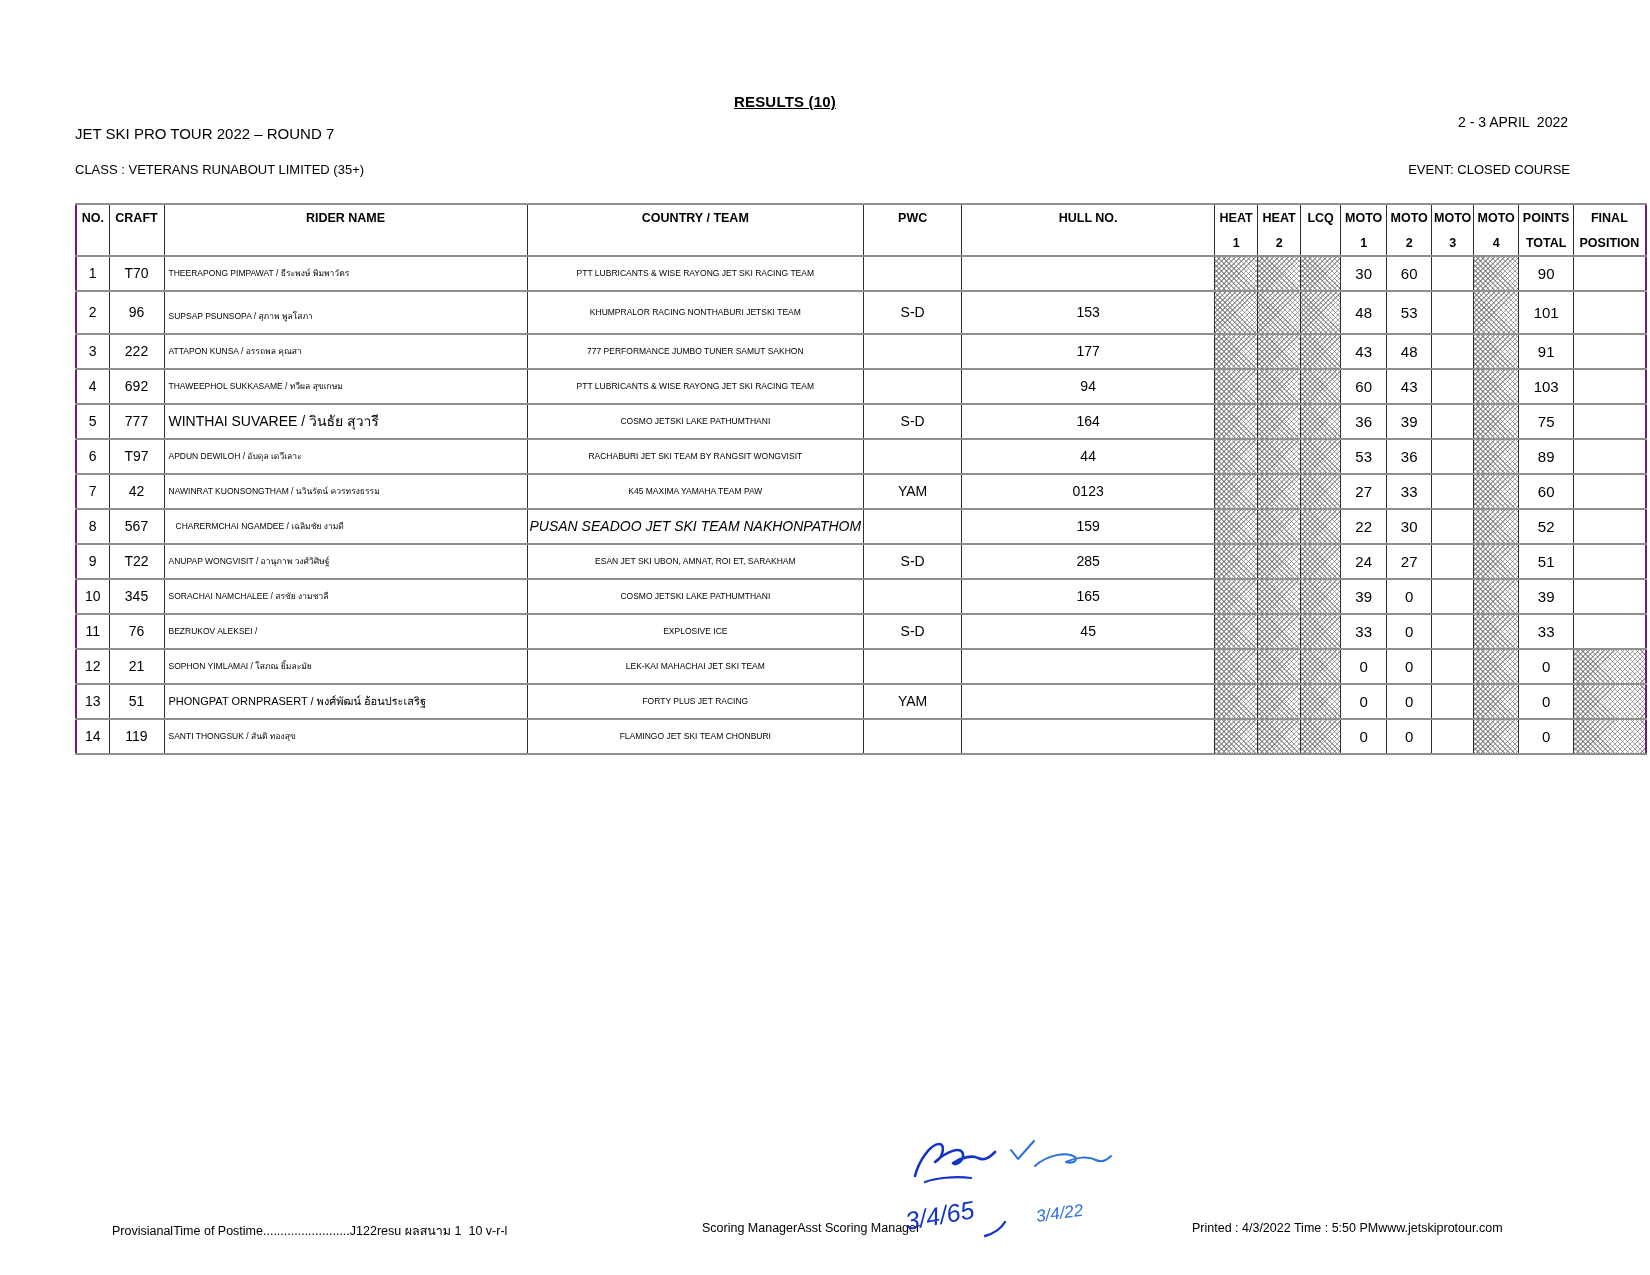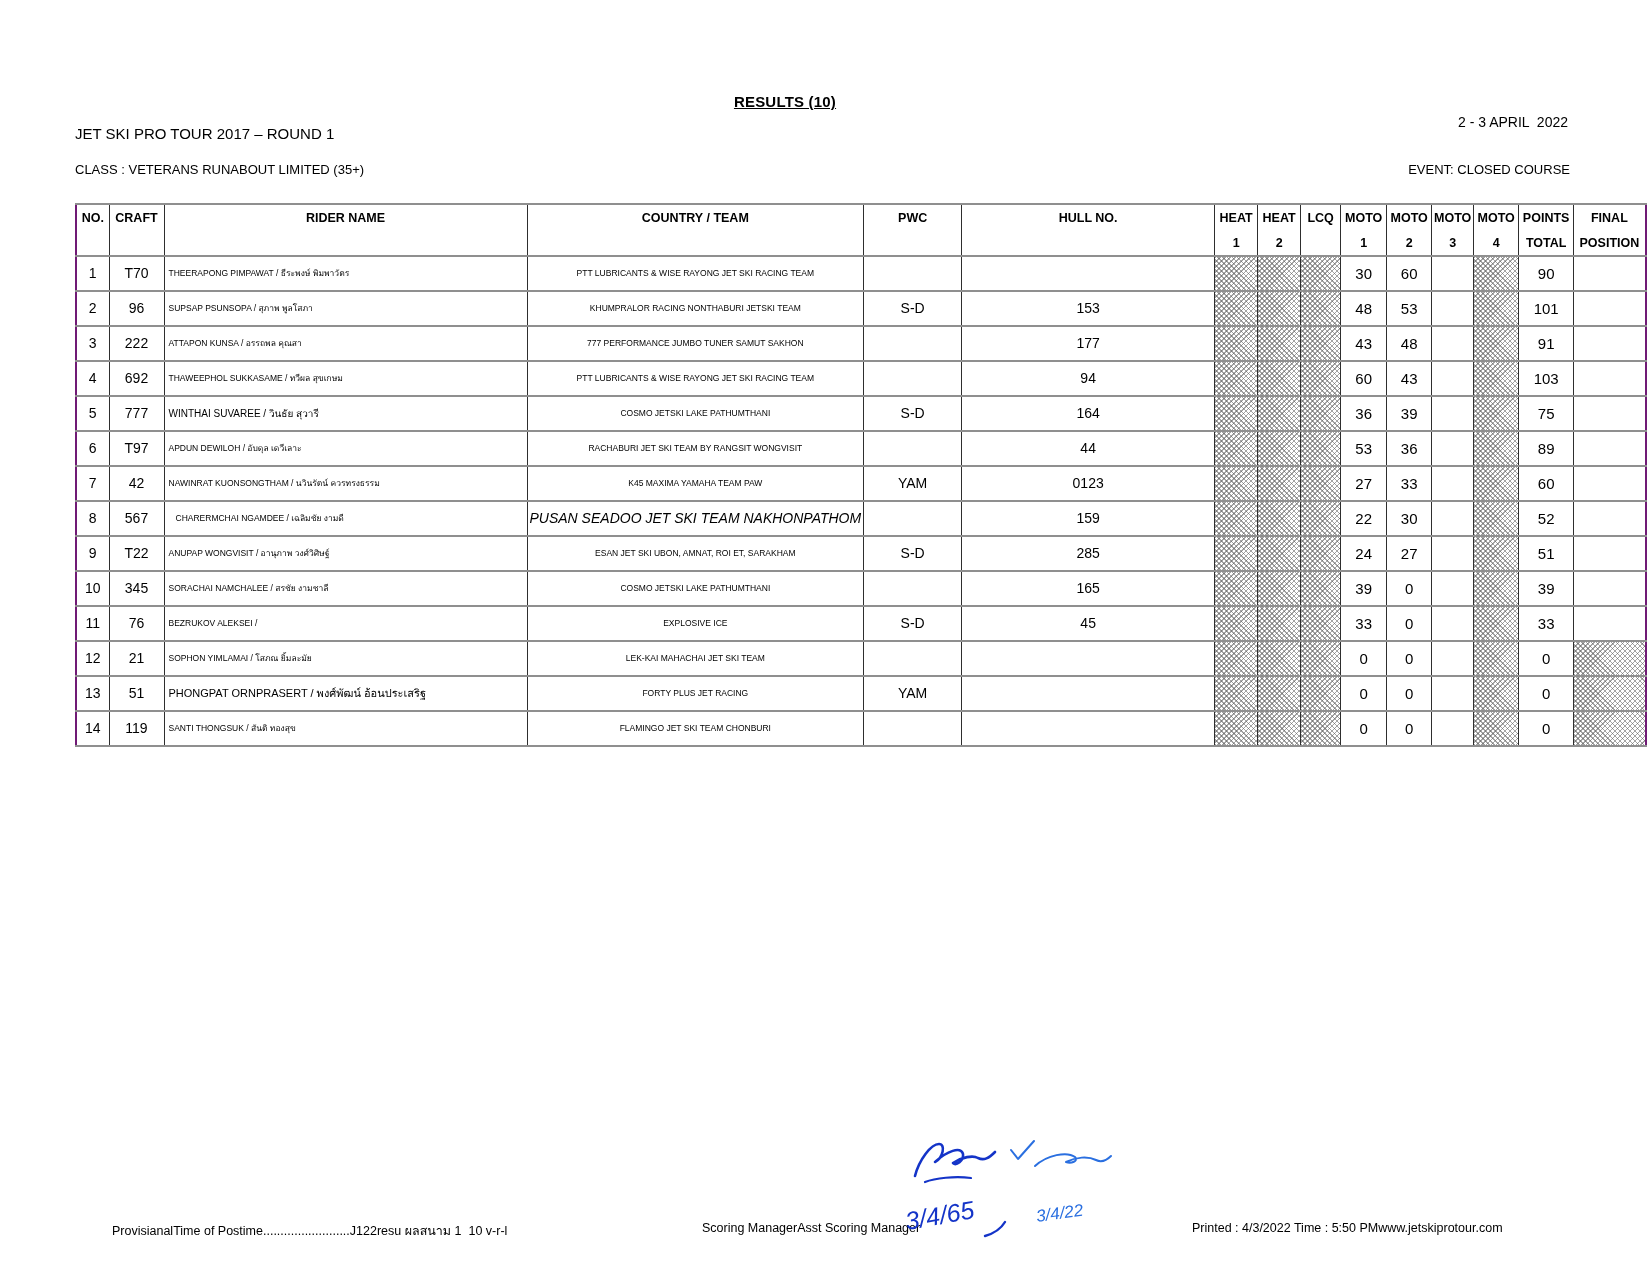--- a/index.html
+++ b/index.html
@@ -52,21 +52,21 @@
   #footer-left{left:112px;white-space:pre;}
   #footer-center{left:702px;}
   #footer-right{left:1192px;}
   #signature-block{left:885px;top:1118px;width:250px;height:145px;}
   #signature-block text{font-family:"Liberation Sans",sans-serif;font-style:italic;}
 </style>
 </head>
 <body>
 
 <div class="abs" id="doc-title">RESULTS (10)</div>
-<div class="abs" id="event-title">JET SKI PRO TOUR 2017 – ROUND 1</div>
+<div class="abs" id="event-title">JET SKI PRO TOUR 2022 – ROUND 7</div>
 <div class="abs" id="event-dates">2 - 3 APRIL  2022</div>
 <div class="abs" id="class-label">CLASS : VETERANS RUNABOUT LIMITED (35+)</div>
 <div class="abs" id="event-type">EVENT: CLOSED COURSE</div>
 
 <table id="results-table">
     <colgroup>
       <col style="width: 33px;">
       <col style="width: 55px;">
       <col style="width: 363px;">
       <col style="width: 264px;">
@@ -195,21 +195,21 @@
         </td>
       </tr>
       <tr>
         <td class="c-no">
           <div class="cv">2</div>
         </td>
         <td class="c-craft">
           <div class="cv">96</div>
         </td>
         <td class="c-rider">
-          <div class="cv" style="font-size: 8.5px;">SUPSAP PSUNSOPA / สุภาพ พูลโสภา</div>
+          <div class="cv" style="font-size: 8.5px; margin-top: 8px;">SUPSAP PSUNSOPA / สุภาพ พูลโสภา</div>
         </td>
         <td class="c-team">
           <div class="cv" style="font-size: 8.5px;">KHUMPRALOR RACING NONTHABURI JETSKI TEAM</div>
         </td>
         <td class="c-pwc">
           <div class="cv">S-D</div>
         </td>
         <td class="c-hull">
           <div class="cv">153</div>
         </td>
@@ -336,21 +336,21 @@
         </td>
       </tr>
       <tr>
         <td class="c-no">
           <div class="cv">5</div>
         </td>
         <td class="c-craft">
           <div class="cv">777</div>
         </td>
         <td class="c-rider">
-          <div class="cv" style="font-size: 10px;">WINTHAI SUVAREE / วินธัย สุวารี</div>
+          <div class="cv" style="font-size: 14px;">WINTHAI SUVAREE / วินธัย สุวารี</div>
         </td>
         <td class="c-team">
           <div class="cv" style="font-size: 8.5px;">COSMO JETSKI LAKE PATHUMTHANI</div>
         </td>
         <td class="c-pwc">
           <div class="cv">S-D</div>
         </td>
         <td class="c-hull">
           <div class="cv">164</div>
         </td>

